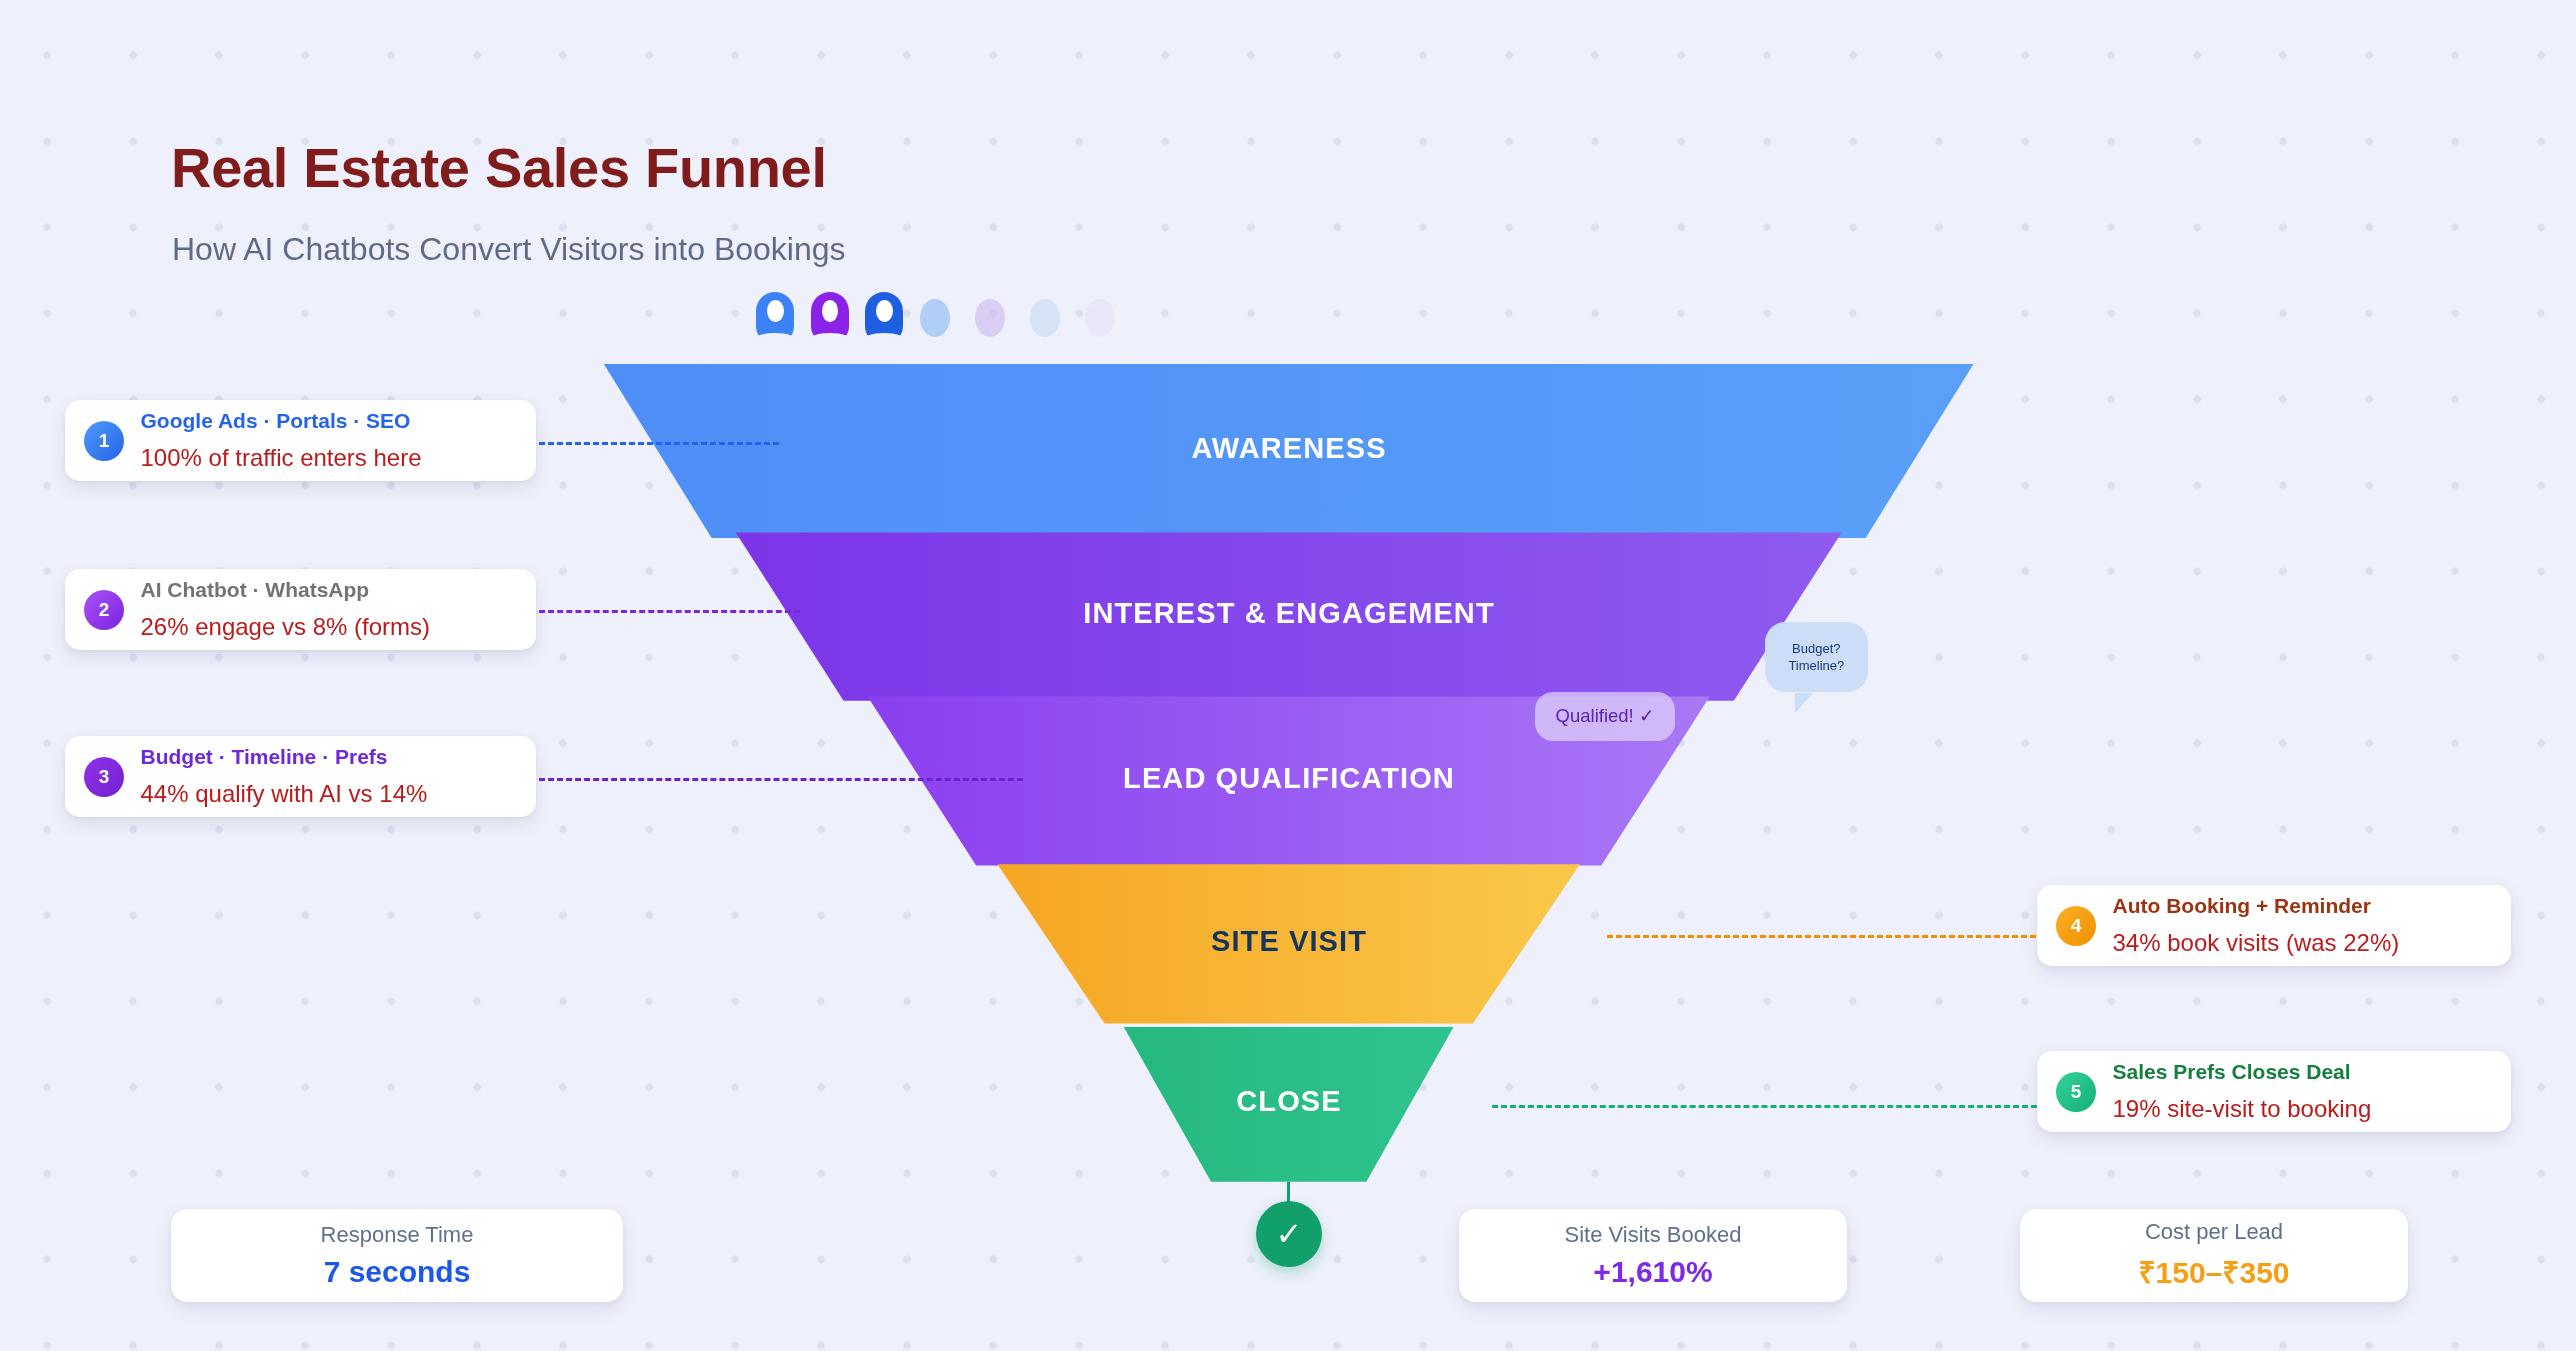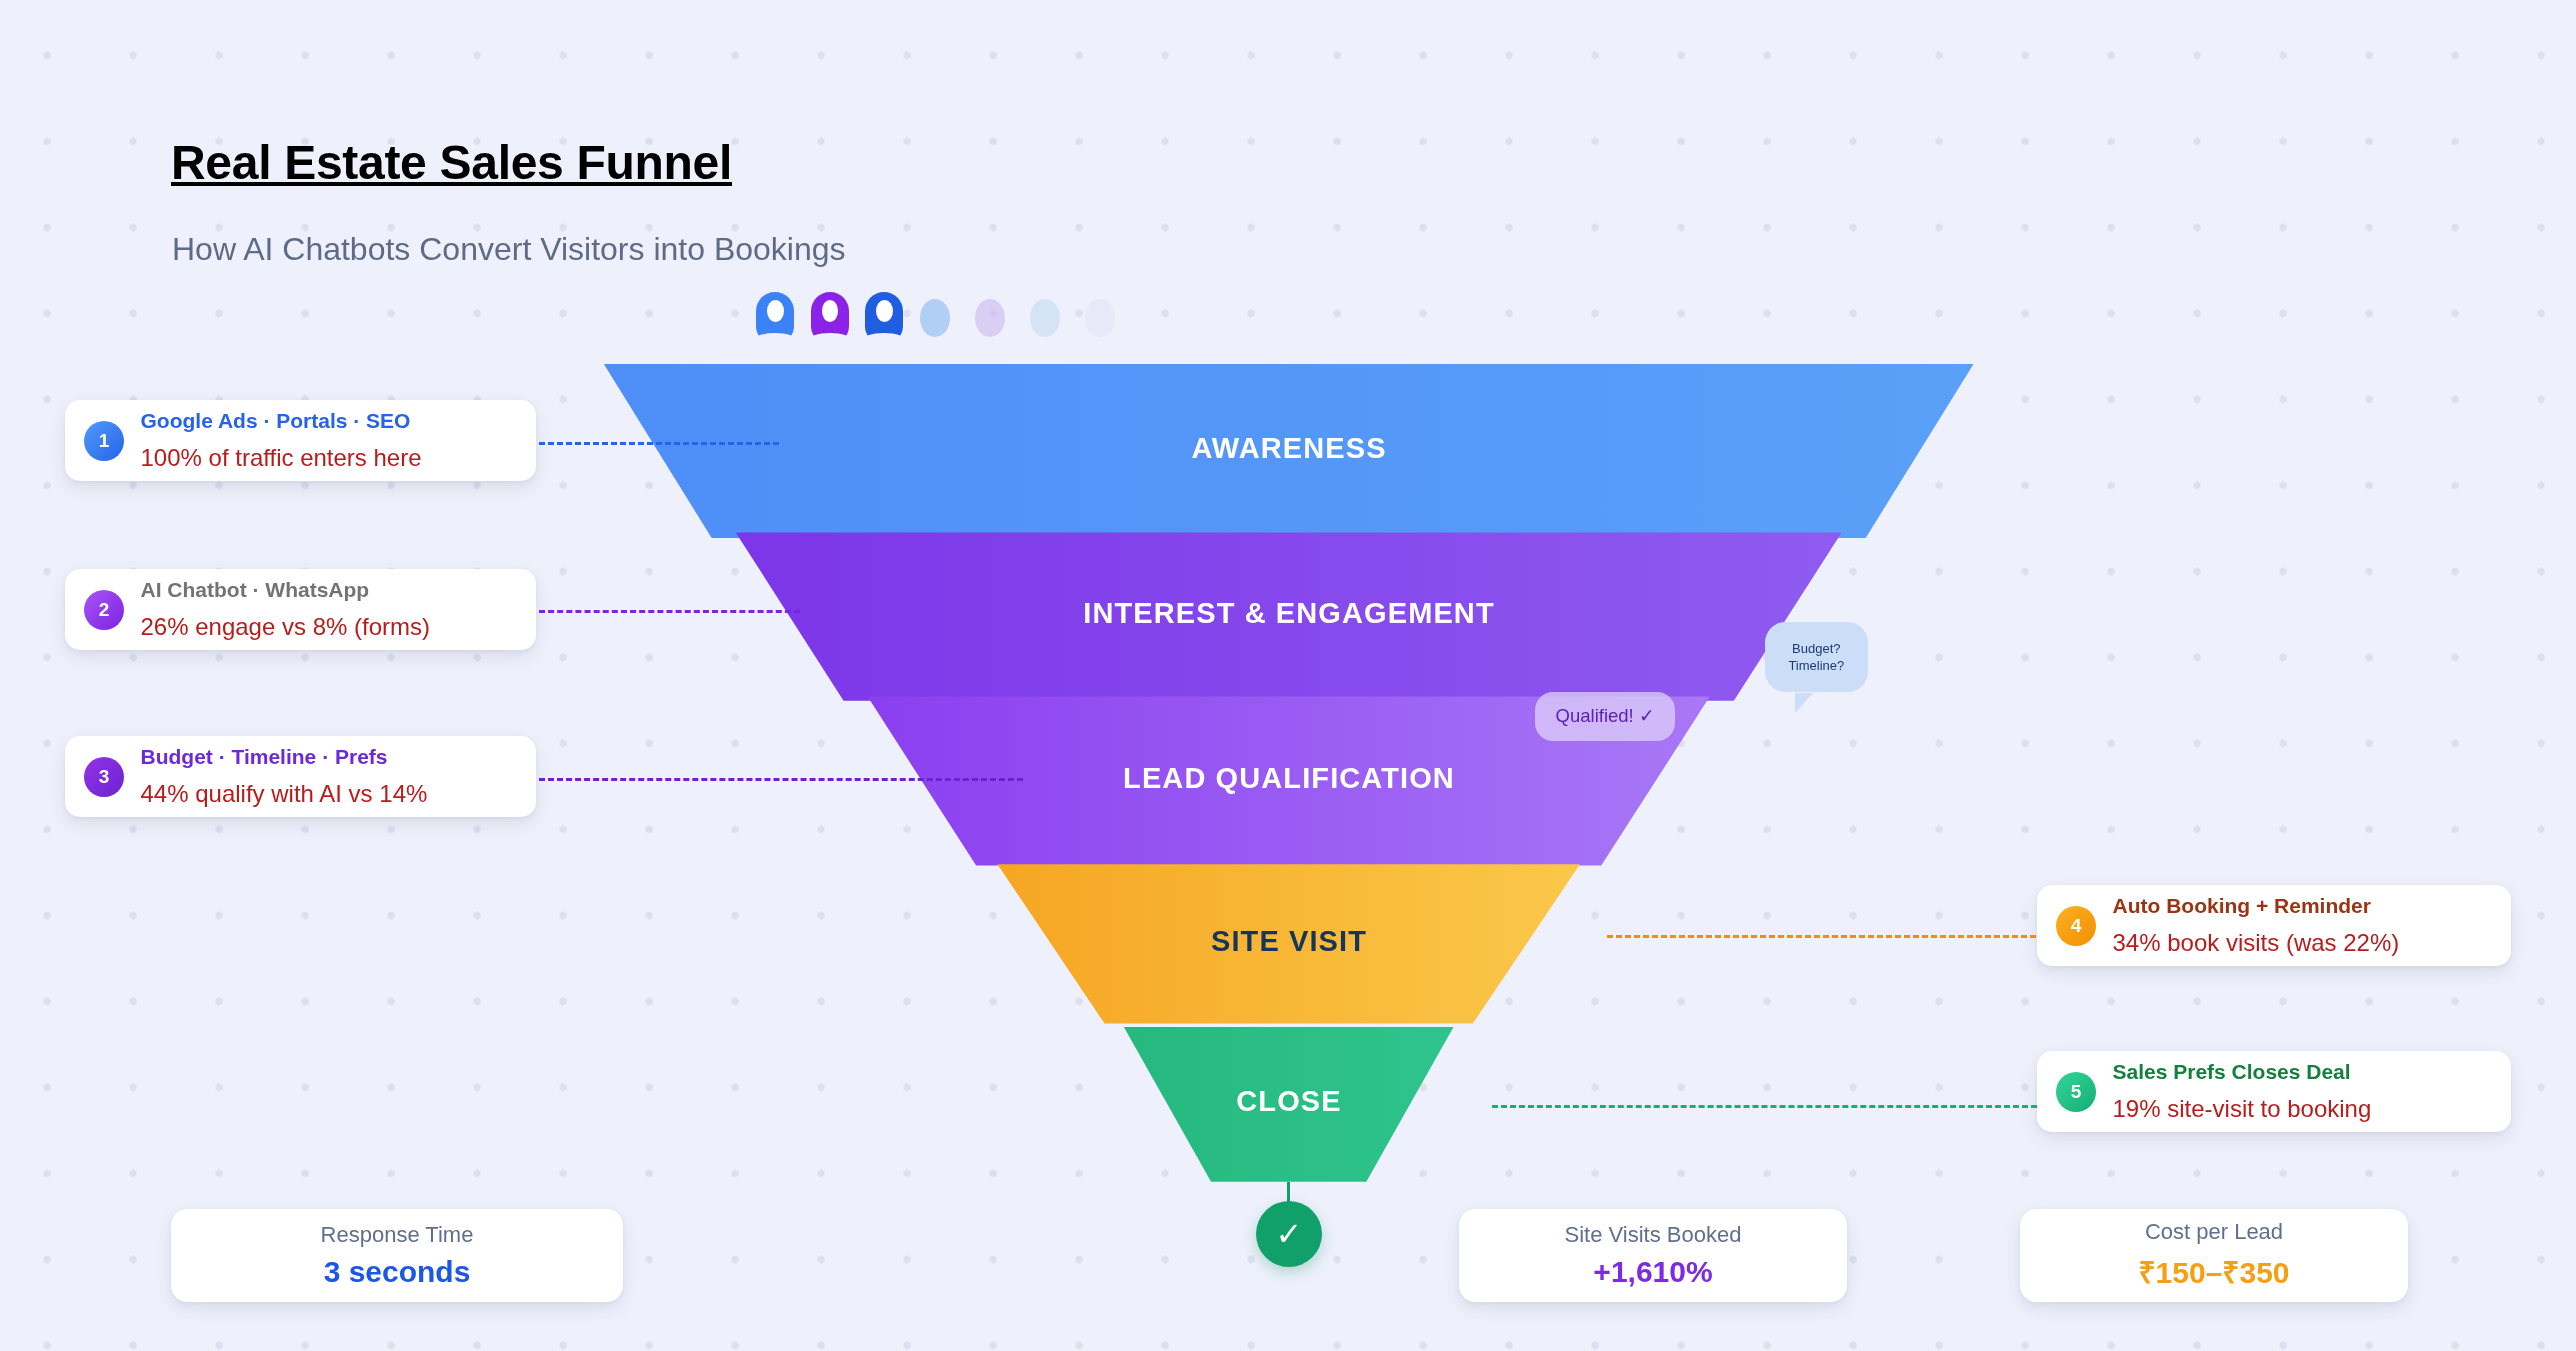--- a/index.html
+++ b/index.html
@@ -10,23 +10,22 @@
     background-image:radial-gradient(circle, #dcdfee 3.4px, rgba(0,0,0,0) 4.1px);
     background-size:86px 86px;
     background-position:4.1px 12.4px;
     position:relative;
   }
   #stage{position:absolute;inset:0;}
 
   
   .title{
     position:absolute;left:171px;top:135px;
-    font-size:48px;font-weight:bold;color:#000000;letter-spacing:-0.3px;
+    font-size:56px;font-weight:bold;color:#7f1d1d;letter-spacing:-0.3px;
     white-space:nowrap;
-    text-decoration:underline;
   }
   .subtitle{
     position:absolute;left:172px;top:231px;
     font-size:32px;color:#5f6b86;font-weight:400;white-space:nowrap;
   }
 
   
   .avatars{position:absolute;left:756px;top:287px;height:62px;display:flex;align-items:center;gap:0;}
   .av{position:relative;width:38px;height:52px;margin-right:16.5px;}
   .av .body{
@@ -217,21 +216,21 @@
       <div class="card" style="left: 2037px; width: 474px; top: 1051px; height: 81px;">
         <div class="badge" style="background: linear-gradient(135deg, rgb(52, 211, 153), rgb(19, 176, 117));">5</div>
         <div class="txt">
           <div class="ttl" style="color: rgb(21, 128, 61);">Sales Prefs Closes Deal</div>
           <div class="sub">19% site-visit to booking</div>
         </div>
       </div>
       <div class="conn" style="left: 1492px; width: 545px; top: 1105px; border-top-color: rgb(19, 176, 117);"></div>
       <div class="stat" style="left: 171px; width: 452px; top: 1209px; height: 93px;">
         <div class="lbl">Response Time</div>
-        <div class="val" style="color: rgb(29, 87, 232);">3 seconds</div>
+        <div class="val" style="color: rgb(29, 87, 232);">7 seconds</div>
       </div>
       <div class="stat" style="left: 1459px; width: 388px; top: 1209px; height: 93px;">
         <div class="lbl">Site Visits Booked</div>
         <div class="val" style="color: rgb(124, 42, 232);">+1,610%</div>
       </div>
       <div class="stat" style="left: 2020px; width: 388px; top: 1209px; height: 93px;">
         <div class="lbl">Cost per Lead</div>
         <div class="val" style="color: rgb(245, 160, 20);">₹150–₹350</div>
       </div>
     </div>

